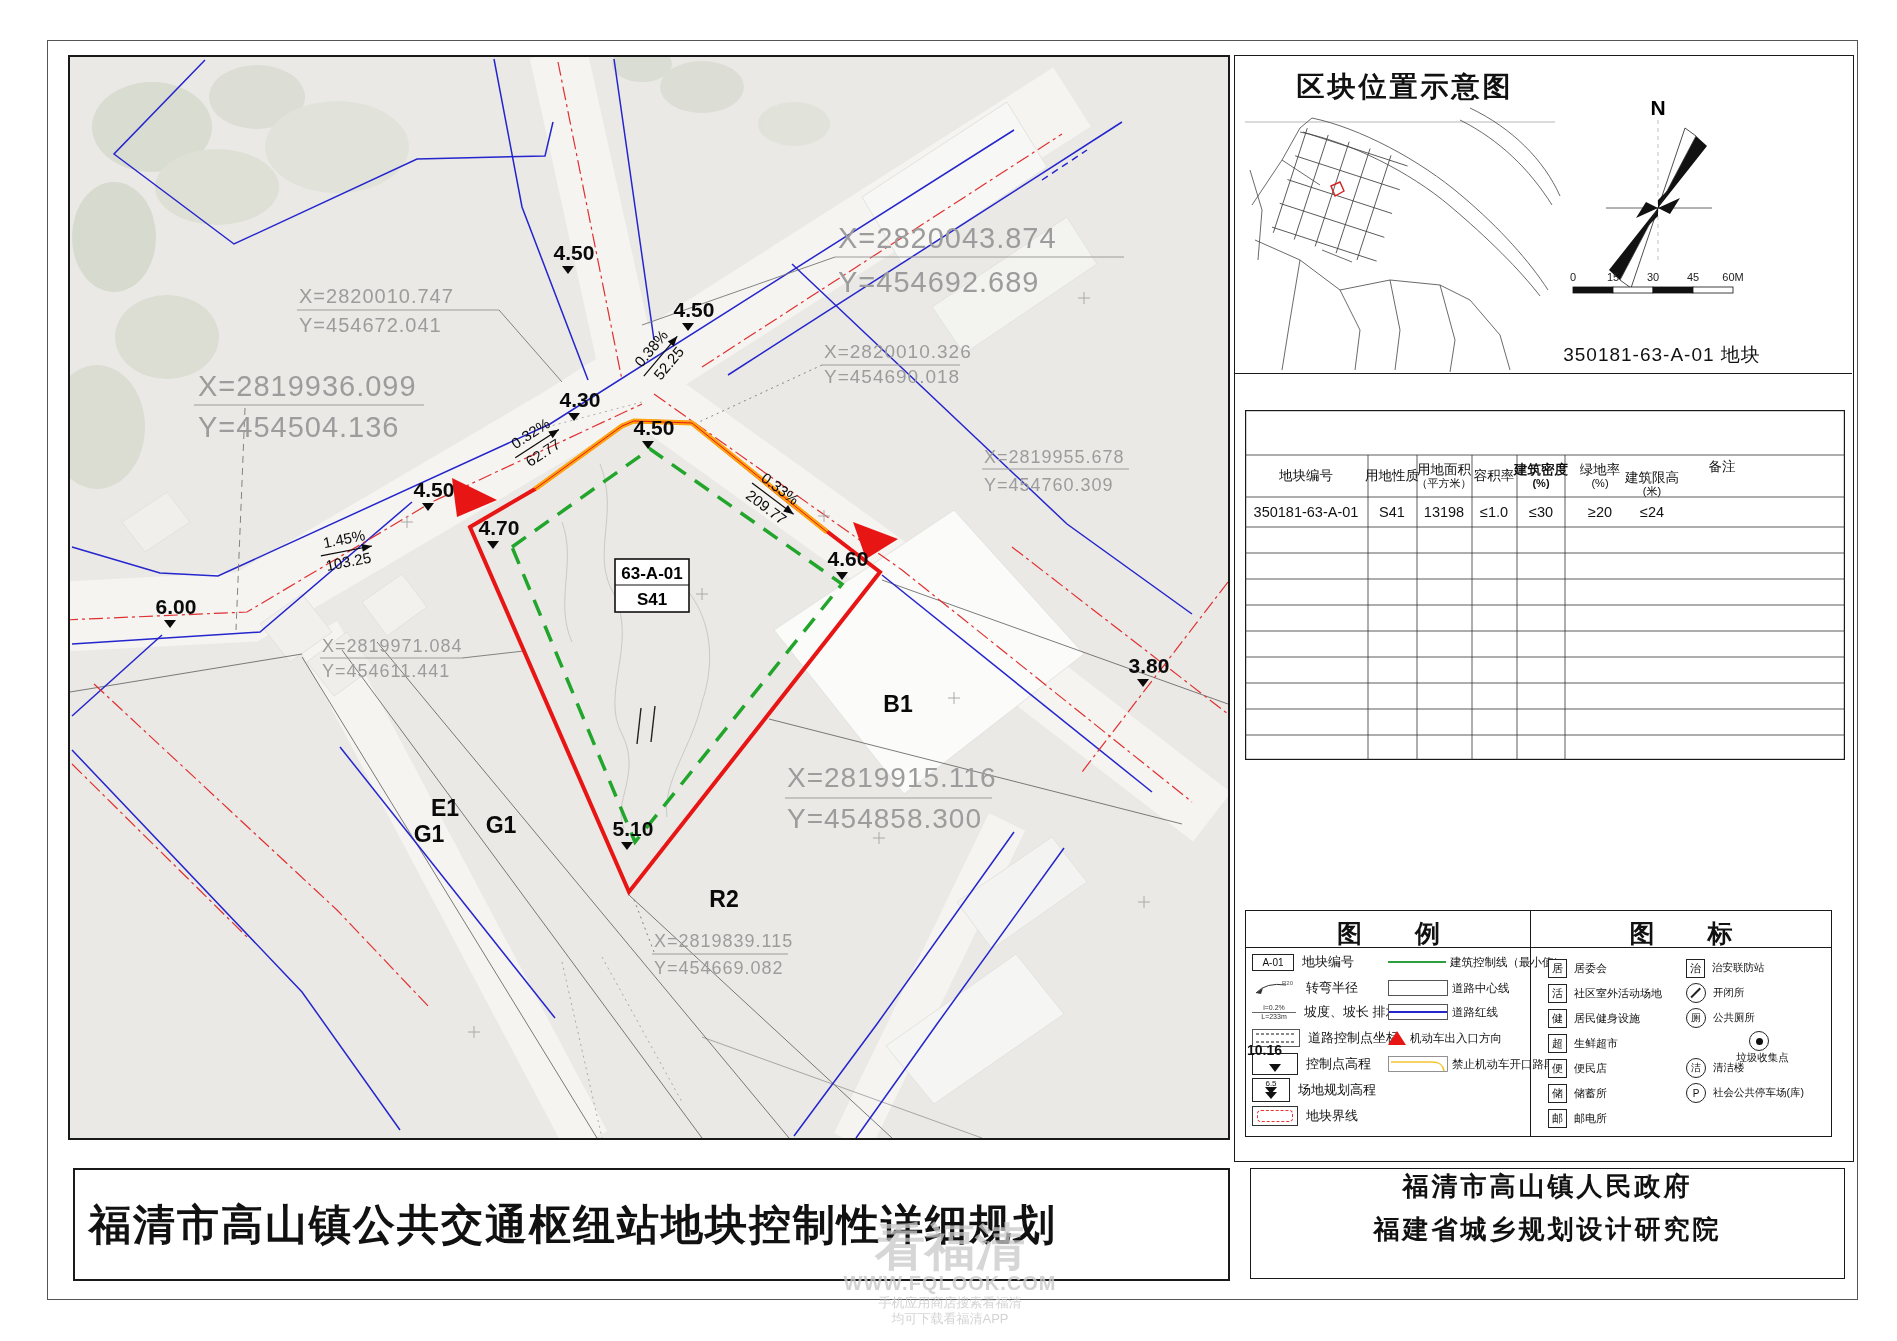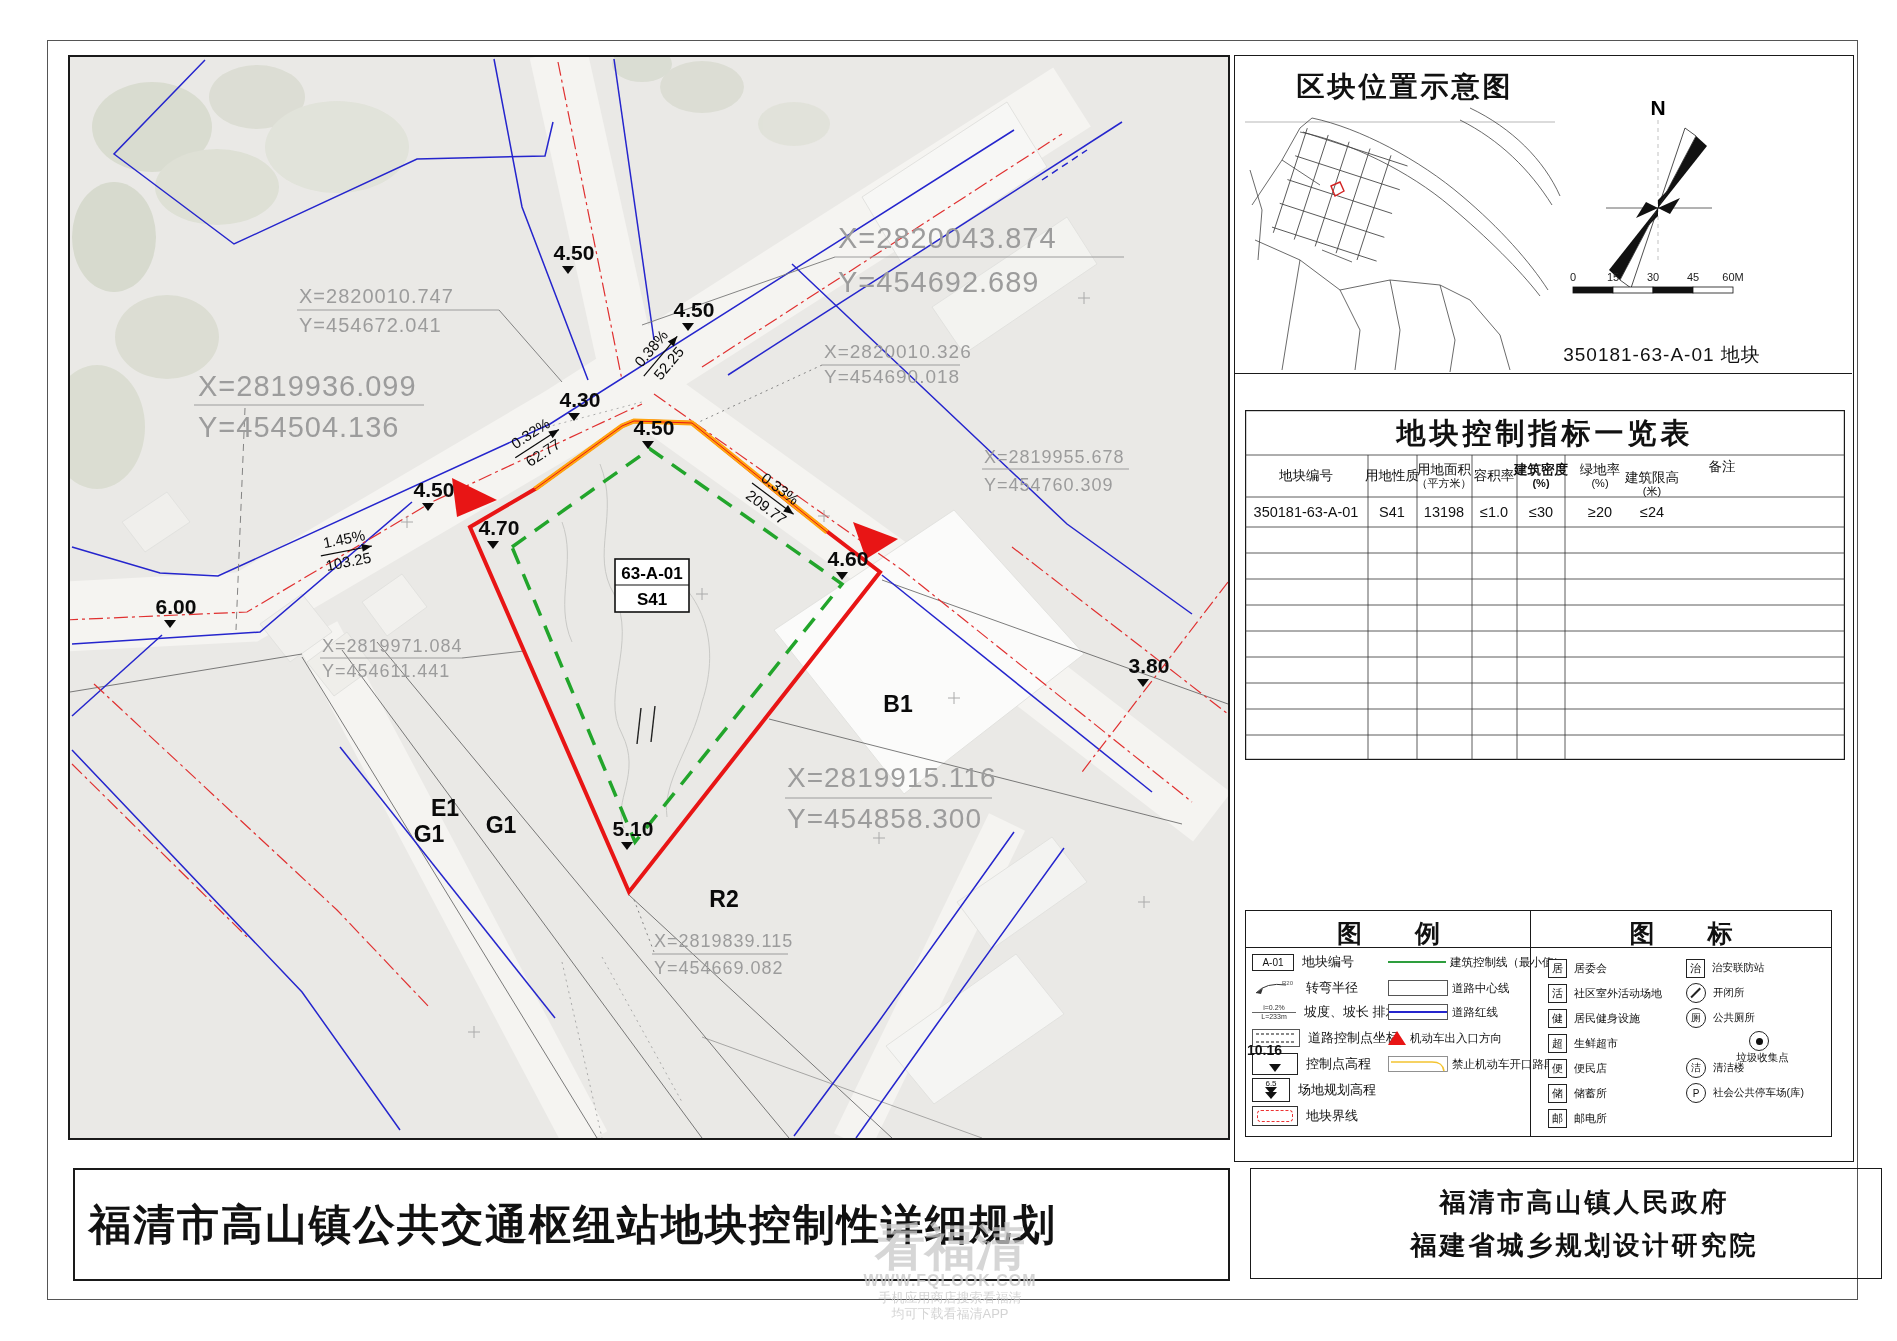--- a/index.html
+++ b/index.html
@@ -48,25 +48,25 @@
   .box-line{display:inline-block;width:58px;height:14px;border:1px solid #555;position:relative;background:#fff;}
   .box-line.blue:after{content:"";position:absolute;left:0;right:0;top:6px;height:2px;background:#2525cd;}
   .tri-red{width:0;height:0;border-left:9px solid transparent;border-right:9px solid transparent;border-bottom:14px solid #e81515;}
   .ic-box{display:inline-flex;width:17px;height:17px;border:1px solid #222;font-size:11px;align-items:center;justify-content:center;background:#fff;}
   .ic-circ{display:inline-flex;width:18px;height:18px;border:1px solid #222;border-radius:50%;font-size:10px;align-items:center;justify-content:center;background:#fff;position:relative;}
   .ic-circ.slash:after{content:"";position:absolute;left:2px;top:8px;width:13px;height:1.5px;background:#222;transform:rotate(-45deg);}
   .ic-circ .dot{width:7px;height:7px;background:#111;border-radius:50%;}
   .ic-lab{font-size:11px;white-space:nowrap;margin-left:7px;}
   .ic-lab.sm{font-size:10.5px;}
   .footer-box{position:absolute;left:1250px;top:1168px;width:593px;height:109px;border:1.5px solid #1a1a1a;
-              display:flex;flex-direction:column;align-items:center;justify-content:center;gap:8px;padding-left:37px;}
+              display:flex;flex-direction:column;align-items:center;gap:8px;}
   .footer-box div{font-size:26px;font-weight:bold;letter-spacing:3px;}
   .watermark{position:absolute;left:820px;top:1222px;width:260px;text-align:center;color:#c9c9c9;pointer-events:none;}
   .watermark .w1{font-size:50px;font-weight:bold;line-height:1.0;opacity:.75;}
-  .watermark .w2{font-size:16px;font-weight:bold;letter-spacing:1px;opacity:.8;}
+  .watermark .w2{font-size:20px;font-weight:bold;letter-spacing:1px;opacity:.8;}
   .watermark .w3,.watermark .w4{font-size:13px;opacity:.8;line-height:1.25;}
   svg text{font-family:"Liberation Sans",sans-serif;}
 </style>
 </head>
 <body>
 
 <div class="page">
 
   <div class="frame"></div>
 
@@ -339,21 +339,20 @@
         </g>
       <rect x="1573" y="287" width="40" height="6" fill="#111" stroke="#111" stroke-width="0.8"></rect>
       <rect x="1613" y="287" width="40" height="6" fill="#fff" stroke="#111" stroke-width="0.8"></rect>
       <rect x="1653" y="287" width="40" height="6" fill="#111" stroke="#111" stroke-width="0.8"></rect>
       <rect x="1693" y="287" width="40" height="6" fill="#fff" stroke="#111" stroke-width="0.8"></rect>
     </g>
   </svg>
 
   <div class="parcel-label">350181-63-A-01  地块</div>
 
-  <div class="tbl-title">地块控制指标一览表</div>
   <svg class="abs" style="left:1245px;top:410px;" width="600" height="350" viewBox="0 0 600 350">
     <rect x="0.6" y="0.6" width="598.8" height="348.8" fill="none" stroke="#1a1a1a" stroke-width="1.2"></rect>
     <path d="M0 45H600 M0 87H600 M0 117H600 M0 143H600 M0 169H600 M0 195H600 M0 221H600 M0 247H600 M0 273H600 M0 299H600 M0 325H600 M123 45V350 M172 45V350 M227 45V350 M272 45V350 M320 45V350" stroke="#333" stroke-width="0.8" fill="none"></path>
   </svg>
   <div id="table-cells">
       <div class="cell" style="left: 1246px; top: 455px; width: 120px; height: 42px;">
         <span class="l1">地块编号</span>
       </div>
       <div class="cell" style="left: 1368px; top: 455px; width: 48px; height: 42px;">
         <span class="l1">用地性质</span>

